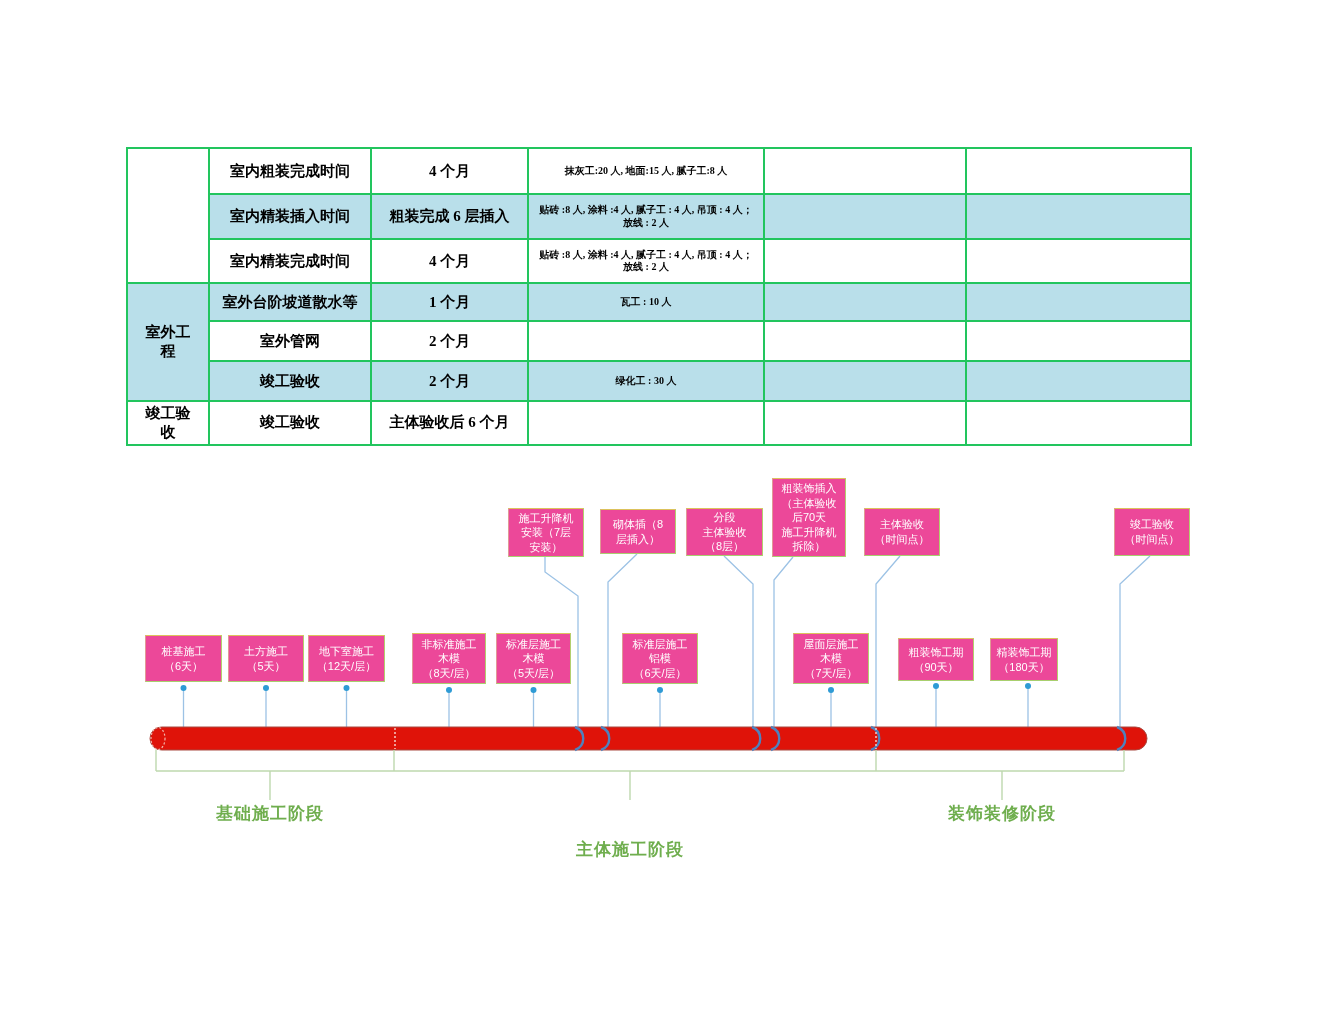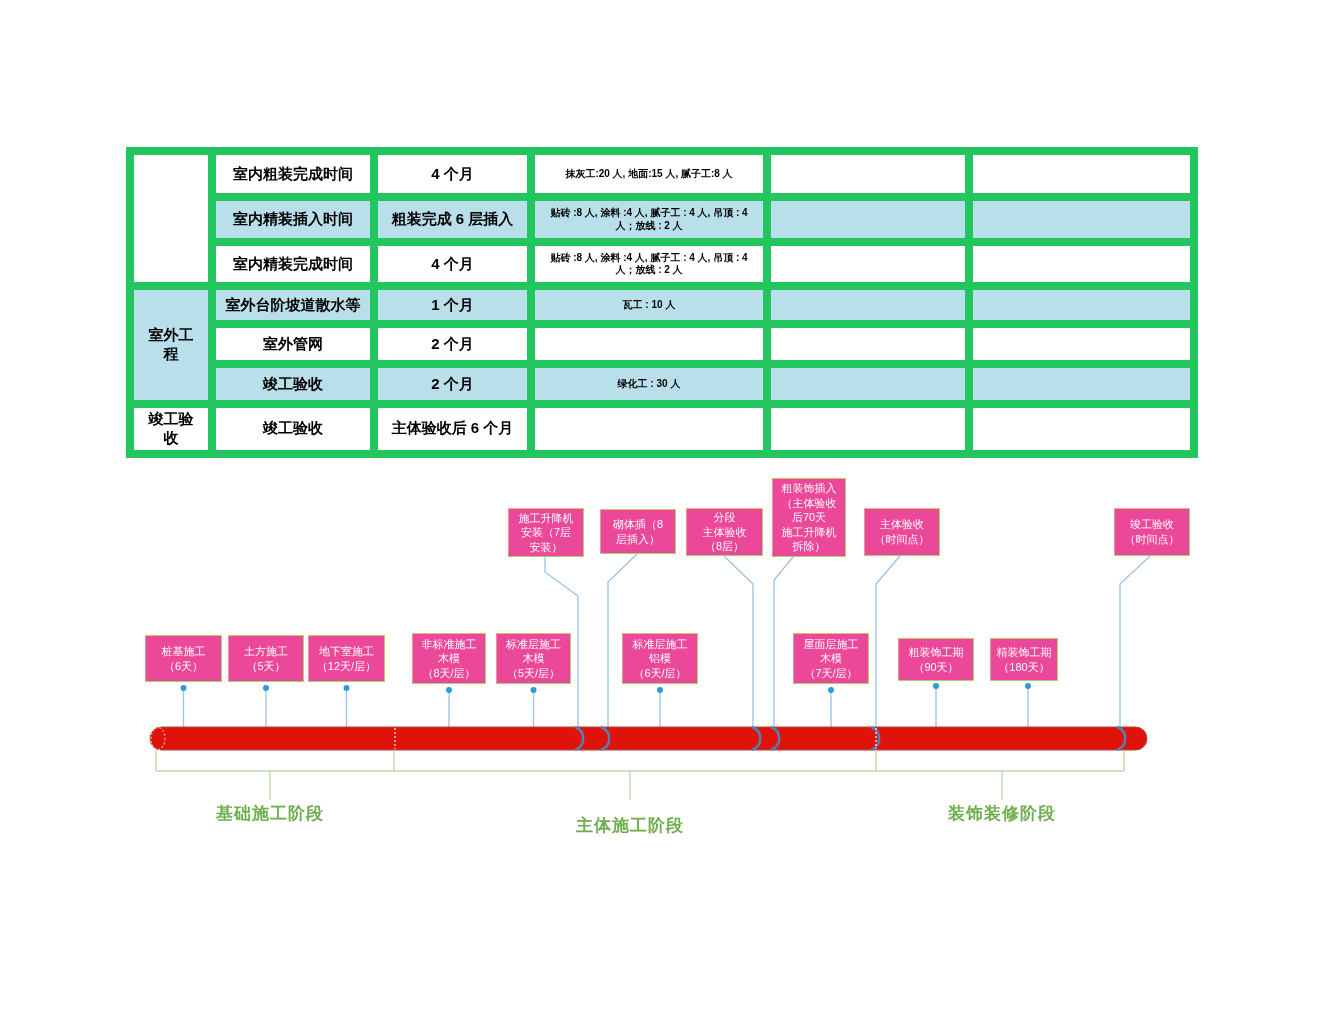--- a/index.html
+++ b/index.html
@@ -1,22 +1,22 @@
 <!DOCTYPE html>
 <html><head>
 <meta charset="utf-8">
 <style>
   html,body{margin:0;padding:0;background:#fff;}
   .page{position:relative;width:1320px;height:1020px;background:#ffffff;overflow:hidden;
         font-family:"Liberation Sans",sans-serif;}
 
   
   .sched{position:absolute;left:126px;top:147px;border-collapse:collapse;table-layout:fixed;}
-  .sched td{border:8px solid #22c55e;text-align:center;vertical-align:middle;
-            color:#000;font-family:Liberation Sans, sans-serif;
+  .sched td{border:2px solid #22c55e;text-align:center;vertical-align:middle;
+            color:#000;font-family:Liberation Serif, serif;
             font-size:15px;font-weight:600;padding:2px 6px;white-space:pre-line;line-height:1.25;}
   .sched td.workers{font-size:10px;font-weight:600;}
   .blue{background:#b9dfea;}
   .white{background:#ffffff;}
 
   
   .tl-svg{position:absolute;left:0;top:0;width:1320px;height:1020px;pointer-events:none;}
   .box{position:absolute;display:flex;align-items:center;justify-content:center;
        background:#ec4899;color:#ffffff;text-align:center;white-space:pre-line;
        font-size:11px;line-height:1.32;box-sizing:border-box;
@@ -198,16 +198,16 @@
 （6天/层）</div>
   <div class="box" style="left:793px;top:633px;width:76px;height:51px">屋面层施工
 木模
 （7天/层）</div>
   <div class="box" style="left:898px;top:638px;width:76px;height:43px">粗装饰工期
 （90天）</div>
   <div class="box" style="left:990px;top:638px;width:68px;height:43px">精装饰工期
 （180天）</div>
 
   <div class="phase" style="left:180px;top:802px">基础施工阶段</div>
-  <div class="phase" style="left:540px;top:814px">主体施工阶段</div>
+  <div class="phase" style="left:540px;top:838px">主体施工阶段</div>
   <div class="phase" style="left:912px;top:802px">装饰装修阶段</div>
 
 </div>
 
 </body></html>

